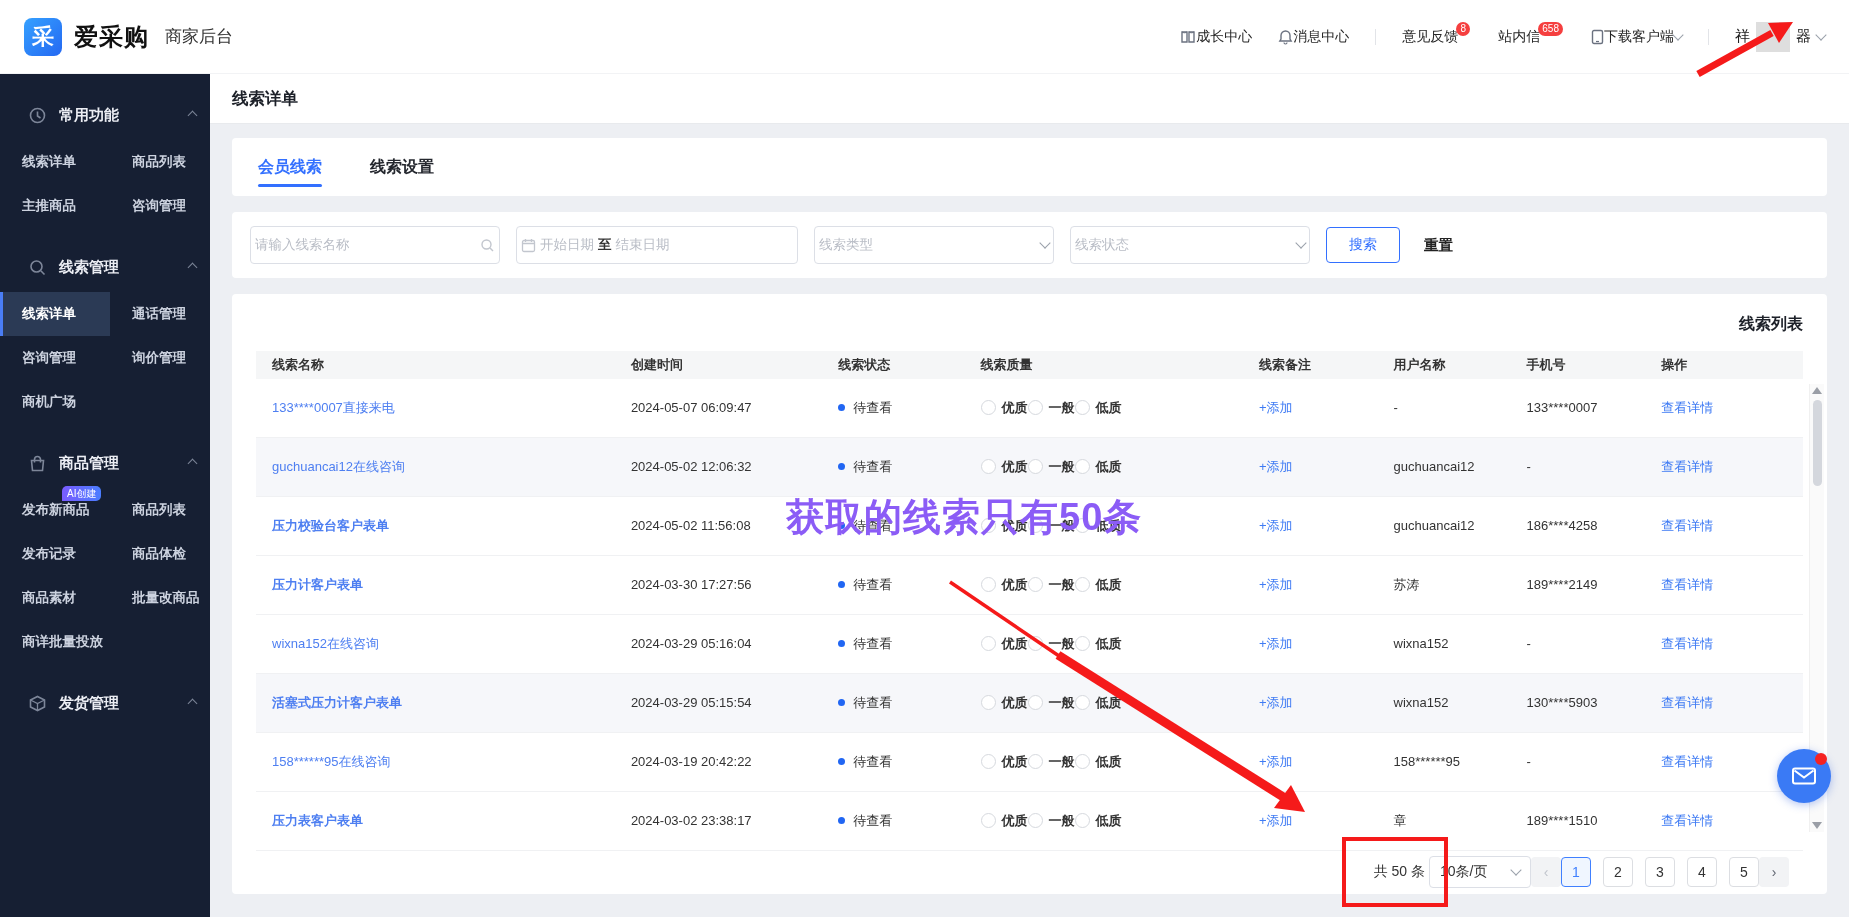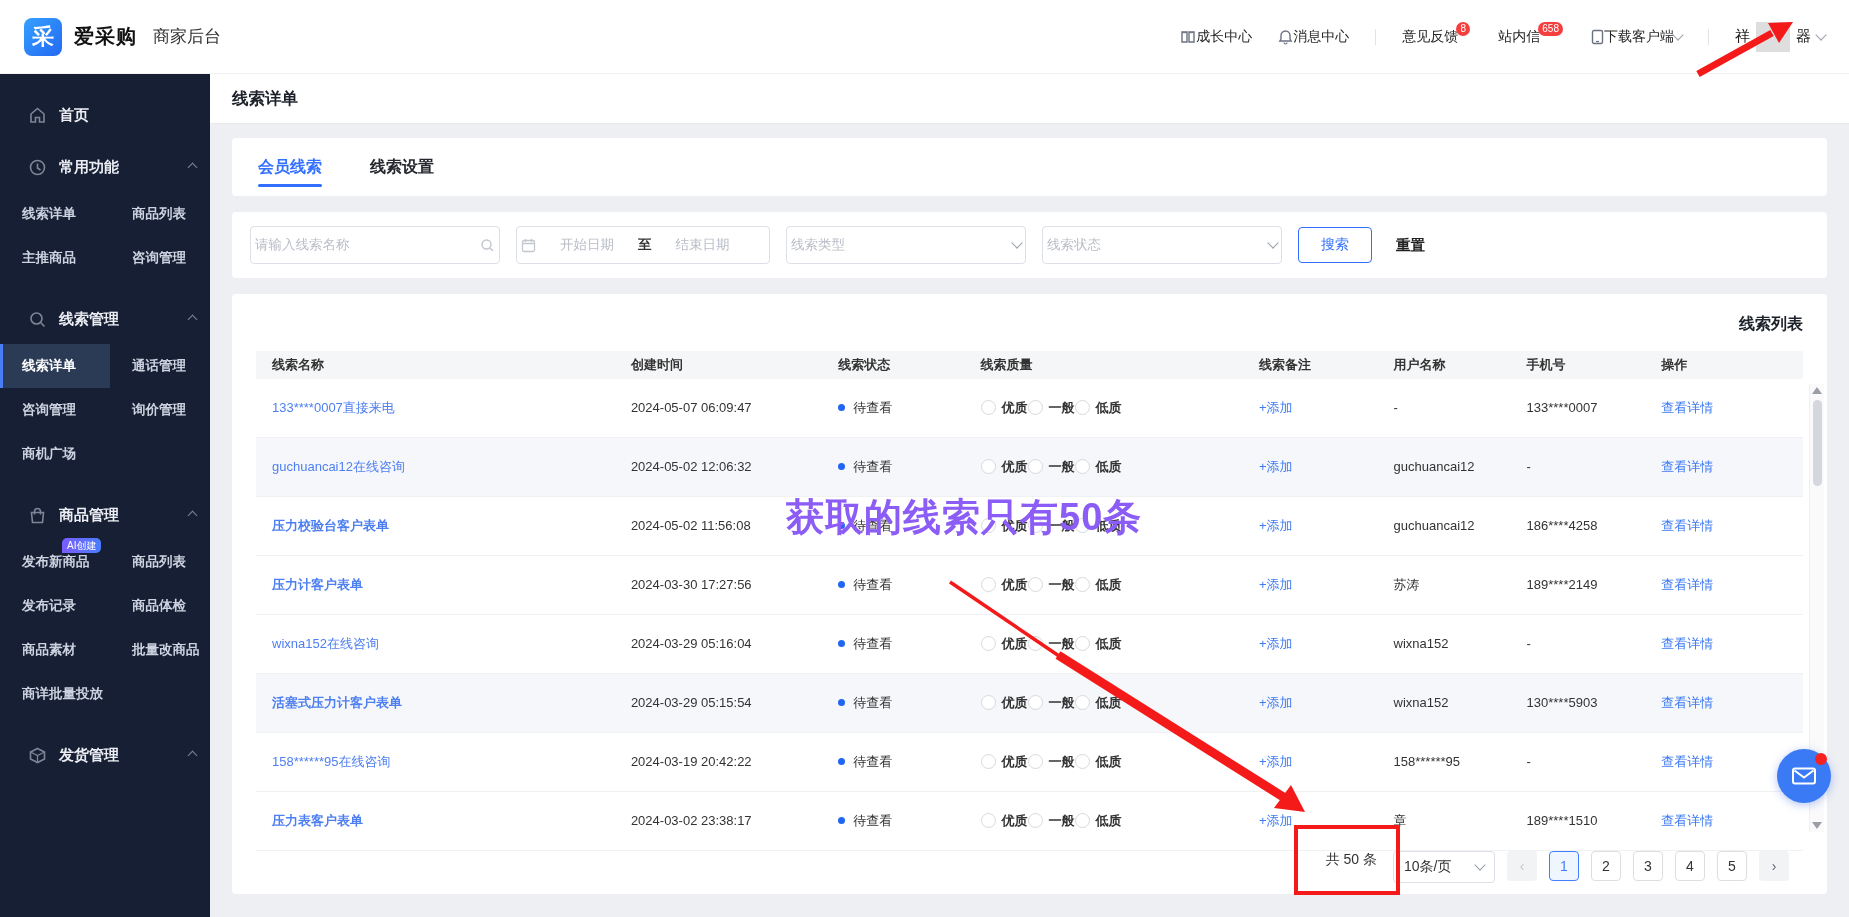--- a/index.html
+++ b/index.html
@@ -6,21 +6,21 @@
   html,body { width:1849px; height:917px; overflow:hidden; background:#edeff3;
     font-family:"Liberation Sans","DejaVu Sans",sans-serif; }
 
   
   .top-header { position:absolute; left:0; top:0; width:1849px; height:74px; background:#fff;
     display:flex; align-items:center; justify-content:space-between; padding:0 24px; z-index:20;
     border-bottom:1px solid #f2f3f5; }
   .brand { display:flex; align-items:center; gap:12px; }
   .brand-logo { width:38px; height:38px; border-radius:8px; background:linear-gradient(135deg,#35a1ff,#2468f2);
     color:#fff; font-size:22px; font-weight:bold; display:flex; align-items:center; justify-content:center; }
-  .brand-name { font-size:20px; font-weight:800; color:#111; letter-spacing:1px; }
+  .brand-name { font-size:24px; font-weight:800; color:#111; letter-spacing:1px; }
   .brand-sub { font-size:17px; color:#333; margin-left:4px; }
   .top-nav { display:flex; align-items:center; gap:26px; font-size:14px; color:#262626; }
   .nav-item { display:flex; align-items:center; cursor:pointer; position:relative; }
   .nav-badge { background:#f53f3f; color:#fff; font-size:10px; line-height:14px; min-width:14px;
     border-radius:8px; padding:0 4px; text-align:center; position:relative; top:-8px; left:-2px; }
   .nav-divider { width:1px; height:16px; background:#e2e4e8; }
   .chev-down { width:8px; height:8px; border-right:1.5px solid #9aa0aa; border-bottom:1.5px solid #9aa0aa;
     transform:rotate(45deg); margin-top:-4px; }
   .user-box { display:flex; align-items:center; gap:6px; font-size:15px; color:#222; }
   .user-redact { width:34px; height:30px; background:#d8d8d8; opacity:.85; }
@@ -50,21 +50,21 @@
   .tab { display:flex; align-items:center; font-size:16px; font-weight:700; color:#24272e;
     position:relative; cursor:pointer; }
   .tab.active { color:#3370ff; }
   .tab.active::after { content:""; position:absolute; left:0; right:0; bottom:9px; height:3px;
     border-radius:2px; background:#3370ff; }
 
   .filter-card { margin-top:16px; height:66px; display:flex; align-items:center; padding:0 18px; gap:16px; }
   .f-input { height:38px; border:1px solid #dcdfe6; border-radius:4px; display:flex; align-items:center;
     padding:0 4px; color:#b9bdc6; font-size:13.5px; background:#fff; }
   .f-name { width:250px; justify-content:space-between; }
-  .f-date { width:254px; gap:24px; }
+  .f-date { width:282px; gap:4px; }
   .f-date .to { color:#333; font-weight:700; }
   .f-select { width:240px; justify-content:space-between; }
   .btn-search { width:74px; height:36px; border:1px solid #3370ff; color:#3370ff; border-radius:4px;
     background:#fff; font-size:14px; cursor:pointer; }
   .btn-reset { font-size:14.5px; font-weight:700; color:#222; margin-left:8px; cursor:pointer; }
 
   .list-card { margin-top:16px; height:600px; position:relative; padding:20px 24px 0 24px;
     display:flex; flex-direction:column; }
   .list-title { font-size:16px; font-weight:700; color:#1d2129; margin-bottom:16px;text-align:right; }
   .t-grid { display:grid; grid-template-columns:23.2% 13.4% 9.2% 18% 8.7% 8.6% 8.7% 1fr; align-items:center; }
@@ -83,22 +83,22 @@
 
   .scrollbar { position:absolute; right:3px; top:90px; bottom:62px; width:15px; background:#fafafa;
     border-left:1px solid #f0f0f0; display:flex; flex-direction:column; align-items:center;
     justify-content:space-between; padding:3px 0; }
   .sb-up { width:0; height:0; border-left:5px solid transparent; border-right:5px solid transparent;
     border-bottom:7px solid #9a9ea6; }
   .sb-down { width:0; height:0; border-left:5px solid transparent; border-right:5px solid transparent;
     border-top:7px solid #9a9ea6; }
   .sb-thumb { position:absolute; top:16px; left:3px; width:9px; height:86px; background:#d4d7dd; border-radius:5px; }
 
-  .pagination { height:56px; margin-top:auto; display:flex; justify-content:flex-end;
-    gap:12px; padding-right:14px; font-size:14px; color:#333; }
+  .pagination { height:56px; margin-top:auto; display:flex; align-items:center; justify-content:flex-end;
+    padding-right:14px; font-size:14px; color:#333; }
   .pg-total { position:relative; padding:0 4px; }
   .pg-redbox { position:absolute; left:-28px; top:-26px; width:106px; height:70px;
     border:4px solid #f51a1a; pointer-events:none; }
   .pg-size { width:102px; height:32px; border:1px solid #dcdfe6; border-radius:4px; display:flex;
     align-items:center; justify-content:space-between; padding:0 10px; background:#fff; cursor:pointer; }
   .pg-btn { width:30px; height:30px; border-radius:4px; display:flex; align-items:center;
     justify-content:center; font-size:14px; cursor:pointer; border:1px solid #dcdee2; background:#fff; color:#333; }
   .pg-btn.nav { border:none; background:#f2f3f5; }
   .pg-btn.current { border-color:#4080ff; color:#4080ff; background:#f0f6ff; }
   .pg-arrow { font-size:14px; color:#5f6470; }
@@ -162,28 +162,20 @@
       <span>器</span>
       <span class="chev-down"></span>
     </div>
   </div>
 </div>
 
 <div class="sidebar" id="sidebar">
     <div class="side-section">
       <div class="side-head">
         <svg viewBox="0 0 19 19" class="ico">
-          <path d="M9.5 2.5 16 8v8h-4.5v-4.5h-4V16H3V8z" fill="none" stroke="#97a0b3" stroke-width="1.6"></path>
-        </svg>
-        <span>首页</span>
-      </div>
-    </div>
-    <div class="side-section">
-      <div class="side-head">
-        <svg viewBox="0 0 19 19" class="ico">
           <circle cx="9.5" cy="9.5" r="7" fill="none" stroke="#97a0b3" stroke-width="1.6"></circle>
           <path d="M9.5 5.5v4.5l3 2" fill="none" stroke="#97a0b3" stroke-width="1.6"></path>
         </svg>
         <span>常用功能</span>
         <span class="chev-up"></span>
       </div>
       <div class="side-grid">
         <div class="side-item">
           <span>线索详单</span>
         </div>

